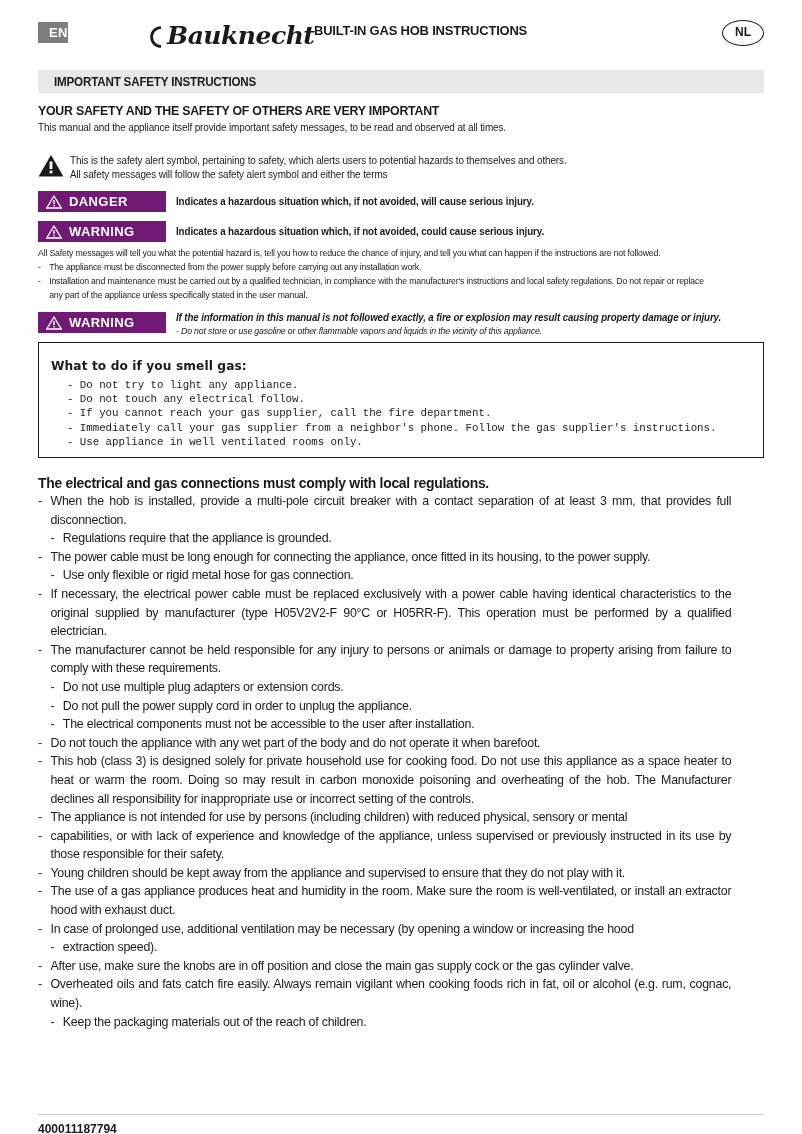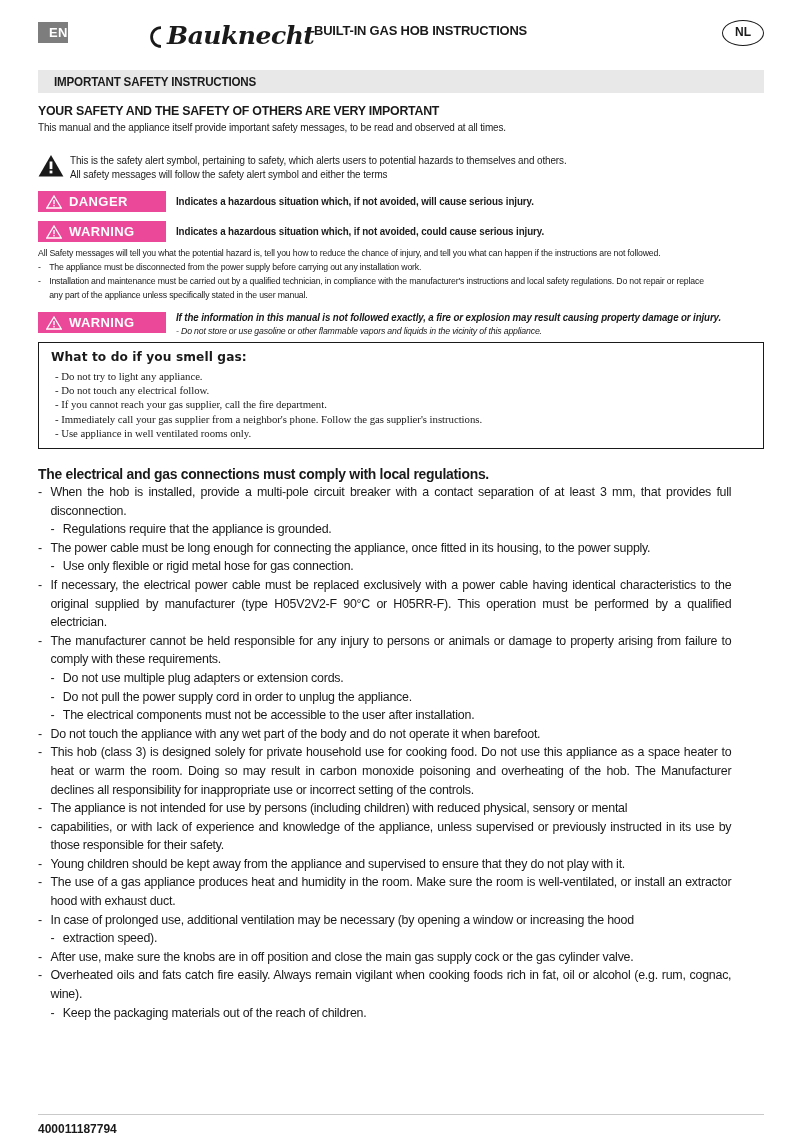--- a/index.html
+++ b/index.html
@@ -136,21 +136,21 @@
   .alert-row-text { font-size: 10.3px; line-height: 13.5px; letter-spacing:-0.1px;
                     transform: scaleX(0.96); transform-origin: left center; }
 
   
   .banner-row {
     display: flex;
     align-items: center;
     margin-top: 9px;
   }
   .banner-tag {
-    background: #ec4899;
+    background: #701a75;
     width: 128px;
     height: 21px;
     display: flex;
     align-items: center;
     color: #ffffff;
     flex: 0 0 auto;
   }
   .banner-tag .bt-icon { margin-left: 8px; margin-right: 7px; display:flex; }
   .banner-tag .bt-label {
     font-size: 13px;
@@ -205,35 +205,36 @@
     margin-top: 3px;
     letter-spacing: -0.18px;
     transform: scaleX(0.94);
     transform-origin: left center;
   }
 
   
   .gas-box {
     border: 1.3px solid #1a1a1a;
     margin-top: 6px;
-    padding: 7px 12px 8px 12px;
+    padding: 16px 12px 8px 12px;
   }
   .gas-box h4 {
     margin: 0 0 5px 0;
     font-size: 12.2px;
     font-weight: bold;
     letter-spacing: 0.1px;
     font-family: "DejaVu Sans", sans-serif;
   }
   .gas-item {
     font-size: 10.8px;
     line-height: 14.2px;
     letter-spacing: -0.05px;
-    font-family: Liberation Serif, serif;
+    font-family: Liberation Mono, monospace;
     padding-left: 4px;
+    margin-left: 12px;
   }
 
   
   .body-head {
     margin-top: 17px;
     font-size: 14.5px;
     font-weight: bold;
     letter-spacing: -0.3px;
     transform: scaleX(0.96);
     transform-origin: left center;

